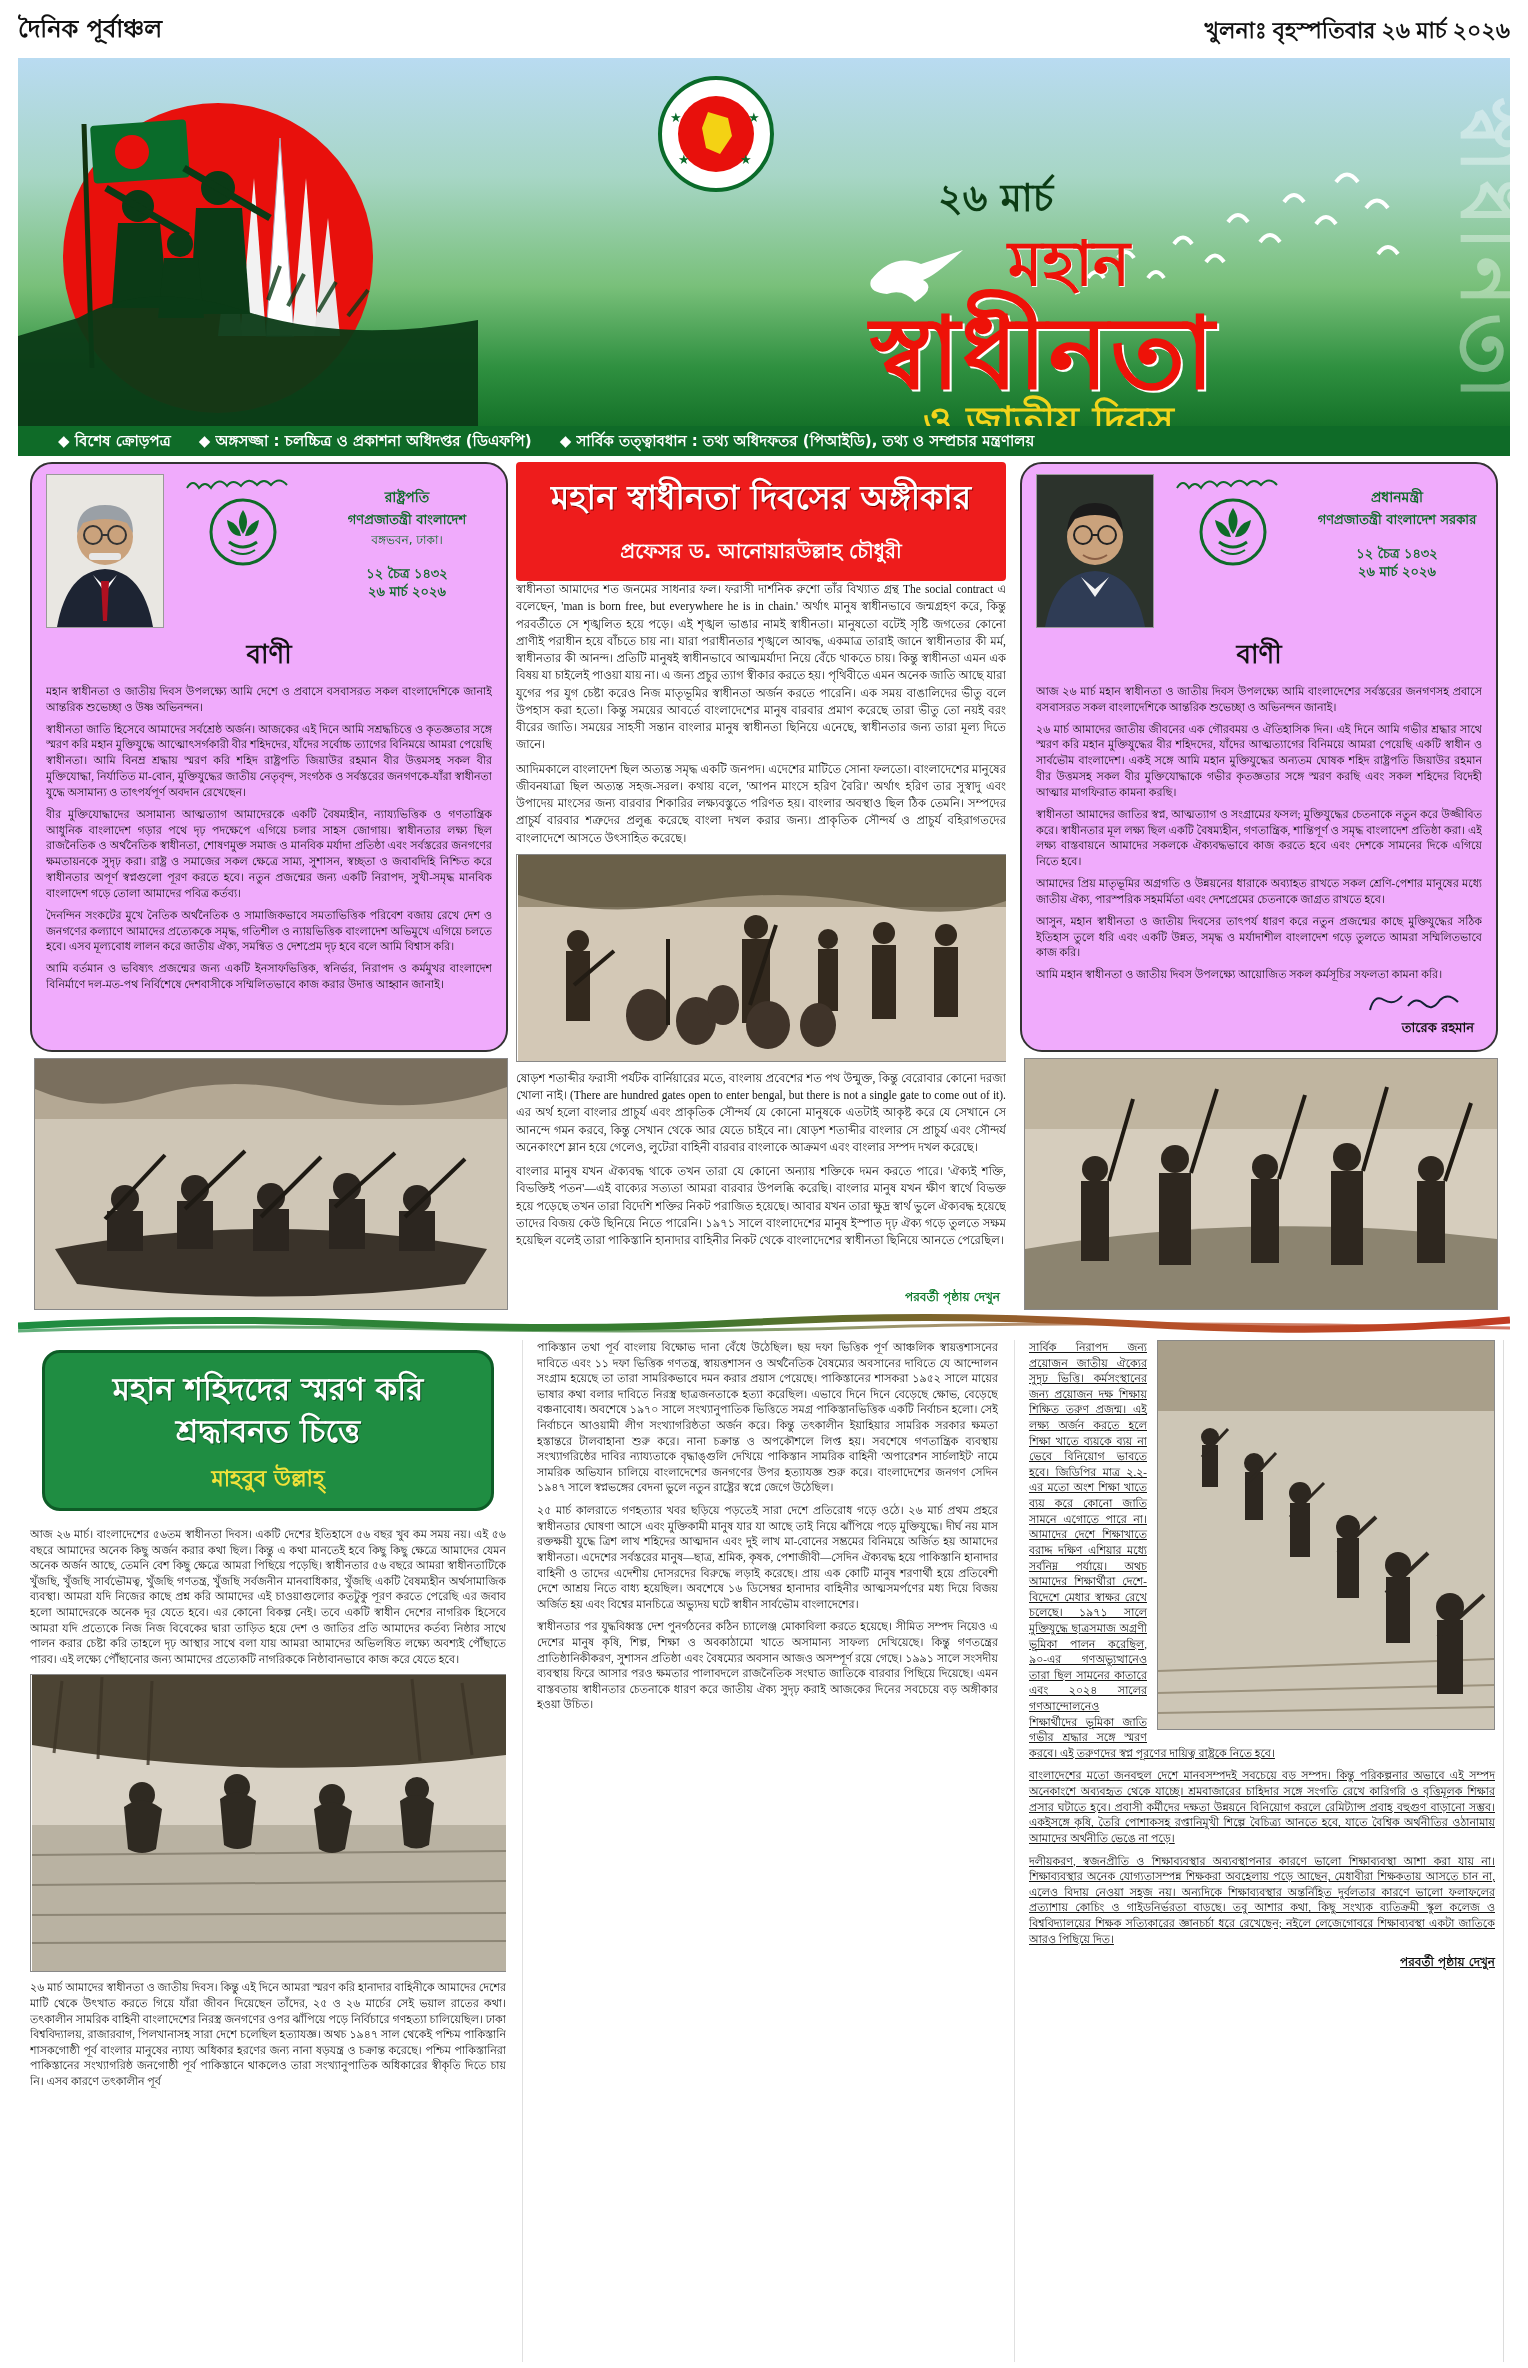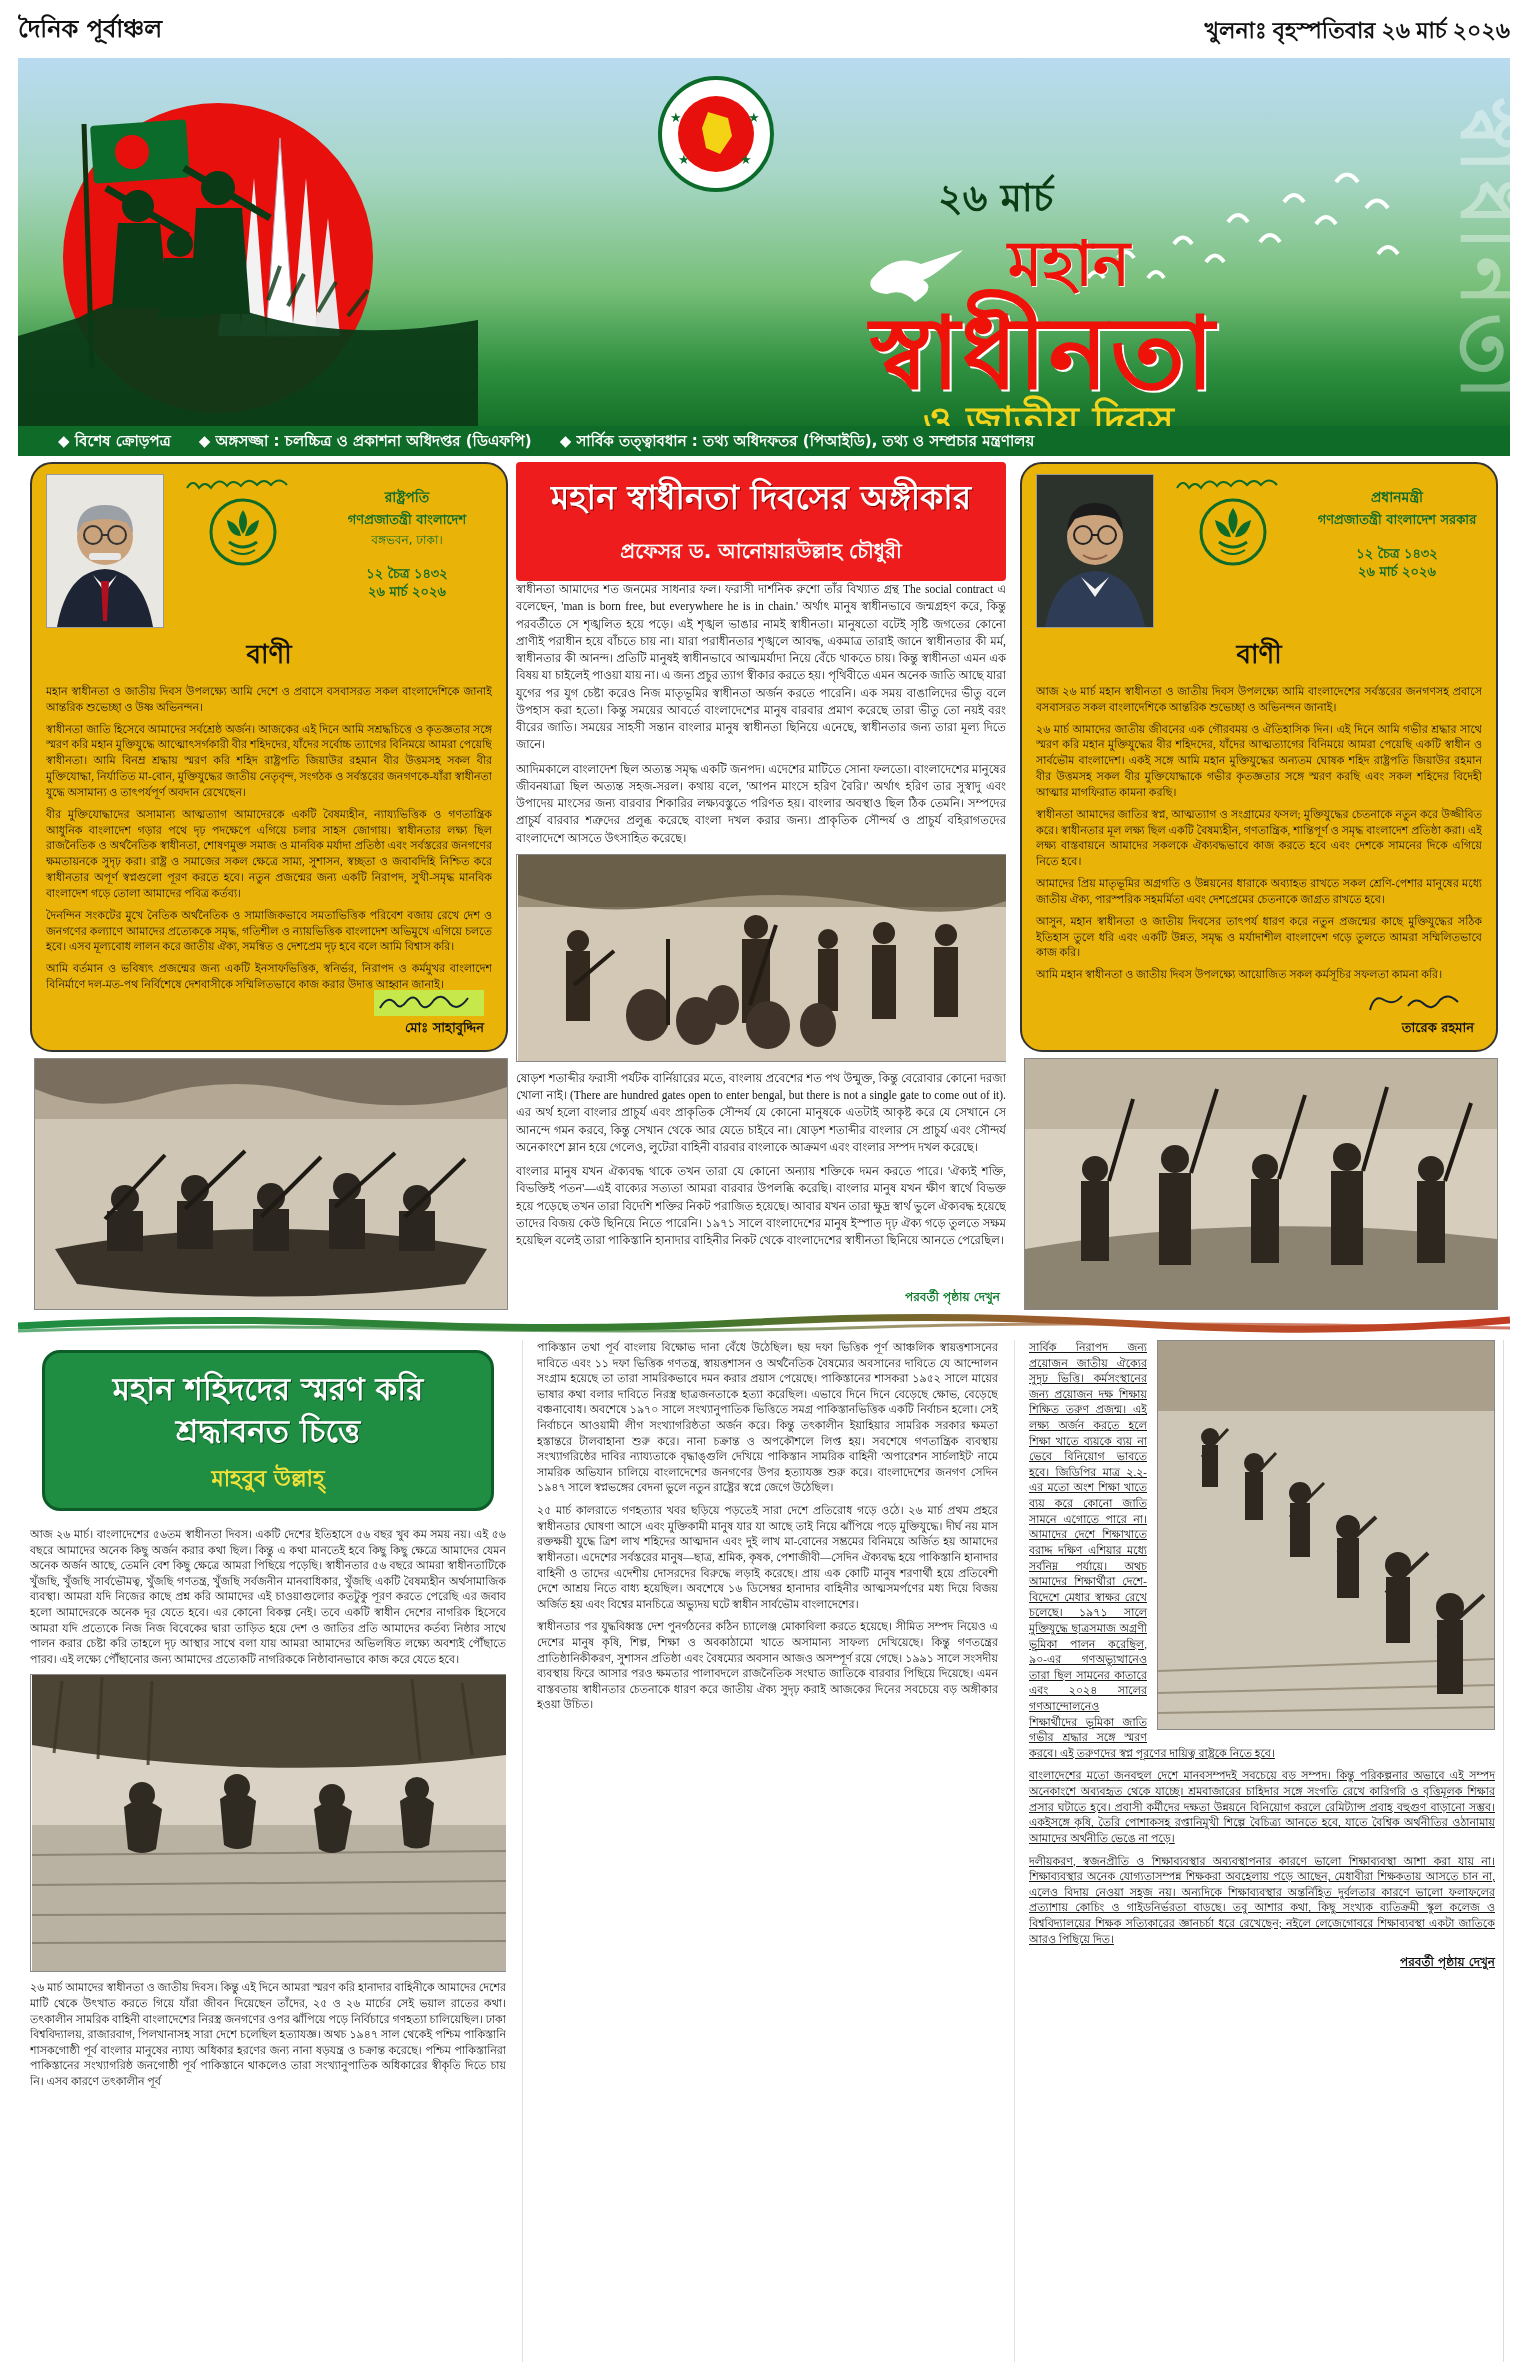--- a/index.html
+++ b/index.html
@@ -20,21 +20,21 @@
   .mh-birds{position:absolute;left:1060px;top:100px;width:330px;height:170px;}
   .mh-title1{position:absolute;left:990px;top:158px;font-size:62px;font-weight:bold;color:#ee1208;font-family:"DejaVu Sans",sans-serif;text-shadow:1px 1px 0 #ffffff;}
   .mh-title2{position:absolute;left:852px;top:218px;font-size:100px;font-weight:bold;color:#ee1208;font-family:"DejaVu Sans",sans-serif;letter-spacing:2px;text-shadow:2px 2px 0 #ffffff;}
   .mh-subtitle{position:absolute;left:905px;top:332px;font-size:40px;font-weight:bold;color:#f2d41c;font-family:"DejaVu Sans",sans-serif;}
   .mh-watermark{position:absolute;right:-52px;top:40px;font-size:84px;font-weight:bold;color:rgba(255,255,255,0.38);writing-mode:vertical-rl;font-family:"DejaVu Sans",sans-serif;letter-spacing:6px;}
 
   .credit-strip{position:absolute;left:18px;top:426px;width:1492px;height:30px;background:#0f6b28;color:#ffffff;display:flex;align-items:center;gap:28px;padding:0 40px;box-sizing:border-box;font-family:"DejaVu Sans",sans-serif;font-weight:bold;font-size:15px;}
   .credit-strip span{white-space:nowrap;}
 
   
-  .msg-box{position:absolute;width:478px;height:590px;background:#eab308;border:2px solid #333;border-radius:22px;box-sizing:border-box;padding:10px 14px 8px 14px;display:flex;flex-direction:column;overflow:hidden;}
+  .msg-box{position:absolute;width:478px;height:590px;background:#f0abfc;border:2px solid #333;border-radius:22px;box-sizing:border-box;padding:10px 14px 8px 14px;display:flex;flex-direction:column;overflow:hidden;}
   .msg-box.left{left:30px;top:462px;}
   .msg-box.right{left:1020px;top:462px;}
   .msg-head{display:flex;gap:8px;height:158px;flex:none;}
   .portrait{width:116px;height:152px;flex:none;border:1px solid #999;}
   .msg-center{flex:1;display:flex;flex-direction:column;align-items:center;}
   .squiggle{width:120px;height:20px;}
   .emblem-small{width:76px;height:76px;}
   .office{width:170px;flex:none;text-align:center;color:#0e6b28;font-family:"DejaVu Sans",sans-serif;}
   .office .o1{font-weight:bold;font-size:14px;margin-top:12px;}
   .office .o2{font-weight:bold;font-size:13px;}
@@ -226,26 +226,20 @@
       </div>
     </div>
     <div class="msg-title">বাণী</div>
     <div class="msg-body">
       <p>মহান স্বাধীনতা ও জাতীয় দিবস উপলক্ষ্যে আমি দেশে ও প্রবাসে বসবাসরত সকল বাংলাদেশিকে জানাই আন্তরিক শুভেচ্ছা ও উষ্ণ অভিনন্দন।</p>
       <p>স্বাধীনতা জাতি হিসেবে আমাদের সর্বশ্রেষ্ঠ অর্জন। আজকের এই দিনে আমি সশ্রদ্ধচিত্তে ও কৃতজ্ঞতার সঙ্গে স্মরণ করি মহান মুক্তিযুদ্ধে আত্মোৎসর্গকারী বীর শহিদদের, যাঁদের সর্বোচ্চ ত্যাগের বিনিময়ে আমরা পেয়েছি স্বাধীনতা। আমি বিনম্র শ্রদ্ধায় স্মরণ করি শহিদ রাষ্ট্রপতি জিয়াউর রহমান বীর উত্তমসহ সকল বীর মুক্তিযোদ্ধা, নির্যাতিত মা-বোন, মুক্তিযুদ্ধের জাতীয় নেতৃবৃন্দ, সংগঠক ও সর্বস্তরের জনগণকে-যাঁরা স্বাধীনতা যুদ্ধে অসামান্য ও তাৎপর্যপূর্ণ অবদান রেখেছেন।</p>
       <p>বীর মুক্তিযোদ্ধাদের অসামান্য আত্মত্যাগ আমাদেরকে একটি বৈষম্যহীন, ন্যায্যভিত্তিক ও গণতান্ত্রিক আধুনিক বাংলাদেশ গড়ার পথে দৃঢ় পদক্ষেপে এগিয়ে চলার সাহস জোগায়। স্বাধীনতার লক্ষ্য ছিল রাজনৈতিক ও অর্থনৈতিক স্বাধীনতা, শোষণমুক্ত সমাজ ও মানবিক মর্যাদা প্রতিষ্ঠা এবং সর্বস্তরের জনগণের ক্ষমতায়নকে সুদৃঢ় করা। রাষ্ট্র ও সমাজের সকল ক্ষেত্রে সাম্য, সুশাসন, স্বচ্ছতা ও জবাবদিহি নিশ্চিত করে স্বাধীনতার অপূর্ণ স্বপ্নগুলো পূরণ করতে হবে। নতুন প্রজন্মের জন্য একটি নিরাপদ, সুখী-সমৃদ্ধ মানবিক বাংলাদেশ গড়ে তোলা আমাদের পবিত্র কর্তব্য।</p>
       <p>দৈনন্দিন সংকটের মুখে নৈতিক অর্থনৈতিক ও সামাজিকভাবে সমতাভিত্তিক পরিবেশ বজায় রেখে দেশ ও জনগণের কল্যাণে আমাদের প্রত্যেককে সমৃদ্ধ, গতিশীল ও ন্যায়ভিত্তিক বাংলাদেশ অভিমুখে এগিয়ে চলতে হবে। এসব মূল্যবোধ লালন করে জাতীয় ঐক্য, সমন্বিত ও দেশপ্রেম দৃঢ় হবে বলে আমি বিশ্বাস করি।</p>
       <p>আমি বর্তমান ও ভবিষ্যৎ প্রজন্মের জন্য একটি ইনসাফভিত্তিক, স্বনির্ভর, নিরাপদ ও কর্মমুখর বাংলাদেশ বিনির্মাণে দল-মত-পথ নির্বিশেষে দেশবাসীকে সম্মিলিতভাবে কাজ করার উদাত্ত আহ্বান জানাই।</p>
 
-    </div>
-    <div class="msg-sign">
-      <svg class="sig-img hl" viewBox="0 0 110 26">
-        <path d="M6 18 q8 -14 16 -4 q4 6 10 -2 q8 -10 14 2 q6 8 14 -4 q8 -8 16 4 q8 8 18 -6" stroke="#123" stroke-width="2" fill="none"></path>
-      </svg>
-      <div class="signatory">মোঃ সাহাবুদ্দিন</div>
     </div>
   </article>
 
   <figure class="photo photo-boat">
     <svg viewBox="0 0 472 250">
       <rect width="472" height="250" fill="#cfc6b6"></rect>
       <rect y="0" width="472" height="60" fill="#b4a894"></rect>
       <path d="M0 30 q60 26 120 6 q80 -22 160 0 q100 24 192 -8 L472 0 L0 0 Z" fill="#544a3a" opacity="0.6"></path>
       <path d="M20 190 Q236 150 452 190 L430 225 Q236 250 42 225 Z" fill="#3a332a"></path>
       <g fill="#2c2620">

